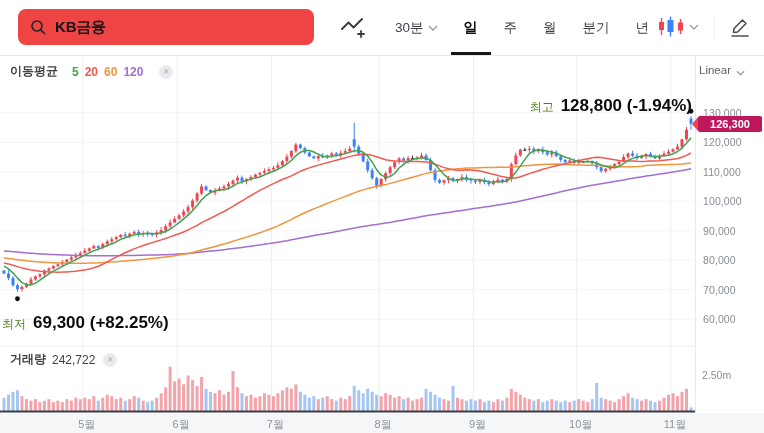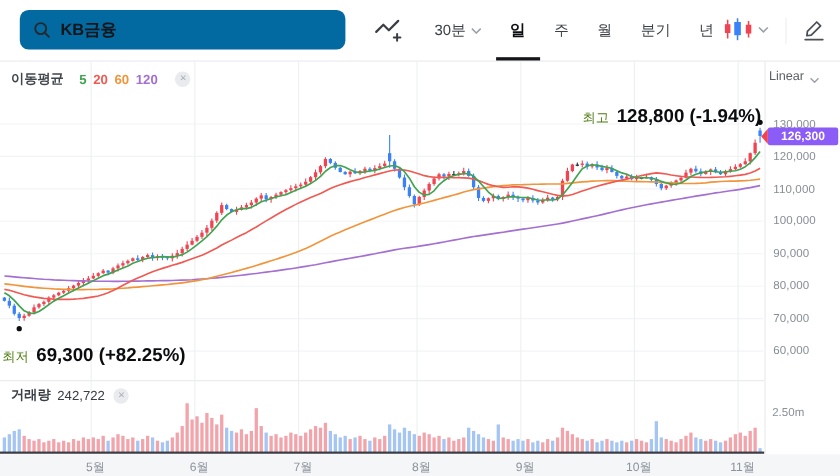--- a/index.html
+++ b/index.html
@@ -2,21 +2,21 @@
 <html><head>
 <meta charset="utf-8">
 <style>
   html,body{margin:0;padding:0;background:#fff;}
   .app{position:relative;width:764px;height:433px;background:#fff;overflow:hidden;
        font-family:"Liberation Sans",sans-serif;-webkit-font-smoothing:antialiased;}
 
   
   .topbar{position:absolute;left:0;top:0;width:764px;height:55px;background:#fff;
           border-bottom:1px solid #e7e9ec;z-index:5;}
-  .searchbox{position:absolute;left:18px;top:9px;width:296px;height:36px;background:#0369a1;
+  .searchbox{position:absolute;left:18px;top:9px;width:296px;height:36px;background:#ef4444;
              border-radius:8px;display:flex;align-items:center;padding:0 12px;gap:9px;box-sizing:border-box;}
   .search-text{font-weight:bold;font-size:15px;color:#14161a;letter-spacing:-0.2px;}
   .tool-btn{position:absolute;background:none;border:none;padding:0;cursor:pointer;display:flex;align-items:center;gap:4px;}
   .btn-indicator{left:340px;top:16px;}
   .btn-style{left:658px;top:16px;}
   .btn-draw{left:728px;top:15px;}
   .toolbar-divider{position:absolute;left:714px;top:16px;width:1px;height:24px;background:#eceef1;}
   .intervals{position:absolute;left:382px;top:0;height:55px;display:flex;align-items:stretch;}
   .iv{background:none;border:none;padding:0 13px;font-family:inherit;font-size:13.5px;color:#3c4047;
       display:flex;align-items:center;gap:4px;cursor:pointer;height:55px;box-sizing:border-box;}
@@ -35,21 +35,21 @@
   .vol-legend{position:absolute;left:10px;top:351px;display:flex;align-items:center;gap:6px;
               font-size:12px;color:#3a3e45;z-index:4;}
   .vol-legend .lab{font-weight:600;}
   .vol-tick{position:absolute;left:702px;top:369px;font-size:10.5px;color:#8a8f99;z-index:4;}
 
   
   #chart-svg{position:absolute;left:0;top:55px;z-index:1;}
   .y-axis{position:absolute;left:695px;top:55px;width:69px;height:358px;border-left:1px solid #e7e9ec;z-index:2;}
   .ylab{position:absolute;left:7px;font-size:10.5px;color:#878c96;letter-spacing:0.1px;}
 
-  .price-badge{position:absolute;left:698px;top:116px;width:64px;height:16px;background:#8b5cf6;
+  .price-badge{position:absolute;left:698px;top:116px;width:64px;height:16px;background:#be185d;
                color:#fff;font-size:11px;font-weight:bold;display:flex;align-items:center;justify-content:center;
                border-radius:2px;z-index:4;}
   .price-badge::before{content:"";position:absolute;left:-6px;top:1px;width:0;height:0;
                border-right:6px solid #f04452;border-top:7px solid transparent;border-bottom:7px solid transparent;}
 
   .anno{position:absolute;z-index:3;white-space:nowrap;}
   .anno .lbl{font-size:12px;font-weight:500;color:#4d7c0f;margin-right:7px;}
   .anno .val{font-size:17px;font-weight:bold;color:#0b0c0f;}
   .anno-high{top:96px;right:72px;}
   .anno-low{top:313px;left:2px;}

